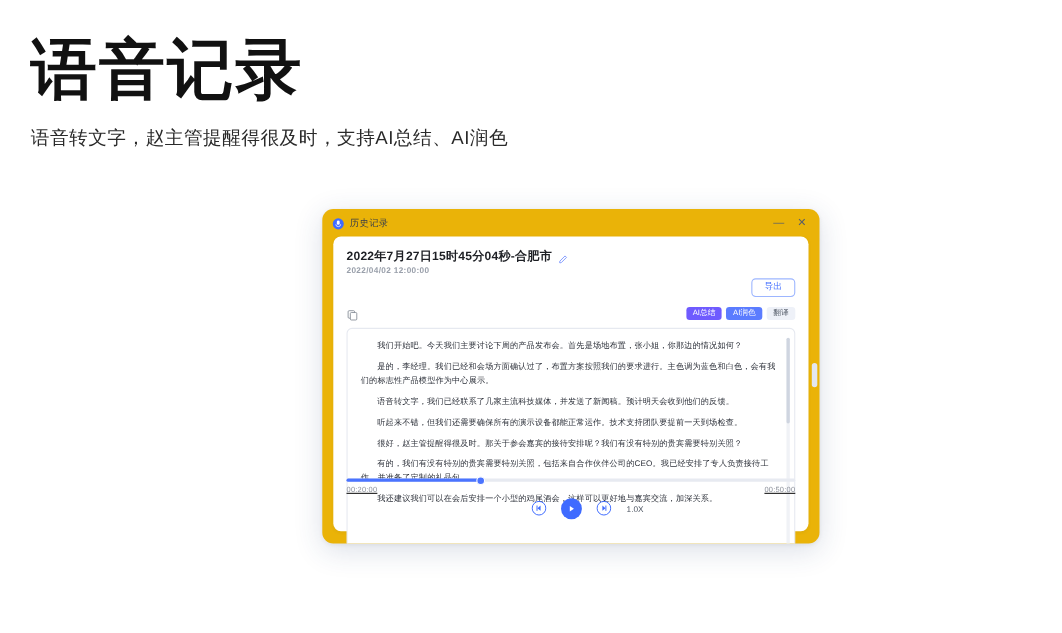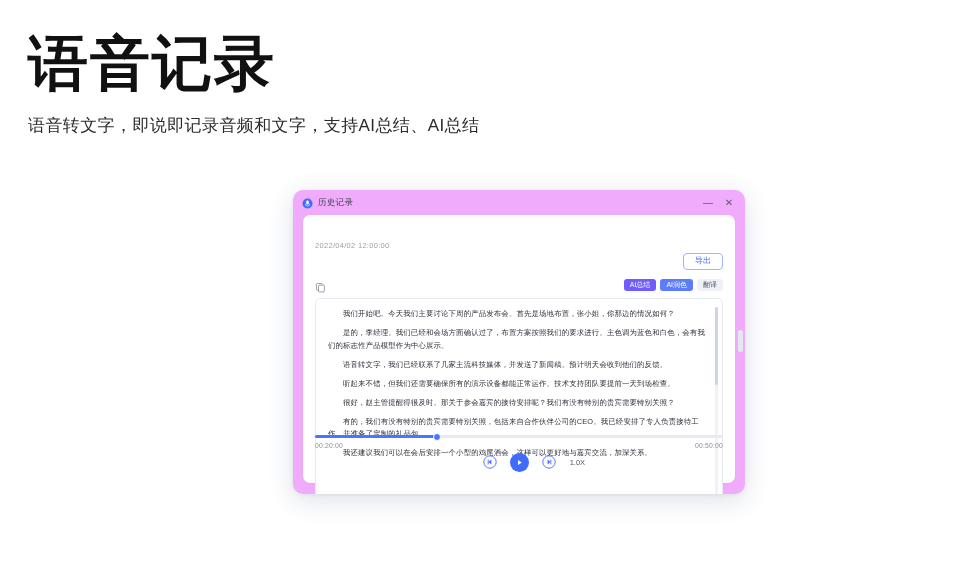--- a/index.html
+++ b/index.html
@@ -37,21 +37,21 @@
     letter-spacing: 0.4px;
   }
 
   
   .app-window {
     position: absolute;
     left: 293px;
     top: 190px;
     width: 452px;
     height: 304px;
-    background: #f0abfc;
+    background: #eab308;
     border-radius: 10px;
     box-shadow: 0 6px 26px rgba(40, 60, 110, 0.16), 0 1px 4px rgba(0,0,0,0.06);
     overflow: hidden;
   }
 
   .title-bar {
     height: 22px;
     display: flex;
     align-items: center;
     padding: 4px 8px 0 9px;
@@ -108,24 +108,25 @@
     gap: 5px;
   }
   .rec-title {
     font-size: 11px;
     font-weight: bold;
     color: #1d1f24;
     letter-spacing: 0.2px;
   }
   .edit-icon { width: 10px; height: 10px; display: block; }
   .rec-date {
-    margin-top: 16px;
+    margin-top: 1px;
     font-size: 7.5px;
     color: #9aa0ab;
     letter-spacing: 0.3px;
+    font-weight: bold;
   }
   .export-btn {
     border: 1px solid #9db6ff;
     color: #3f6bff;
     background: #ffffff;
     font-size: 8px;
     border-radius: 4px;
     padding: 3px 11px;
     line-height: 1.1;
     cursor: pointer;
@@ -207,20 +208,21 @@
     font-size: 6.8px;
     color: #a4aab5;
   }
 
   
   .player {
     position: absolute;
     left: 12px;
     right: 12px;
     bottom: 10px;
+    text-decoration: underline;
   }
   .progress-wrap {
     position: relative;
     height: 3px;
     background: #e7eaf1;
     border-radius: 2px;
   }
   .progress-fill {
     position: absolute;
     left: 0; top: 0;
@@ -289,21 +291,21 @@
     height: 22px;
     background: #e3e7f0;
     border-radius: 3px;
   }
 </style>
 </head>
 <body>
 
 <div class="page-header">
   <h1 class="page-title">语音记录</h1>
-  <p class="page-subtitle">语音转文字，即说即记录音频和文字，支持AI总结、AI总结</p>
+  <p class="page-subtitle">语音转文字，赵主管提醒得很及时，支持AI总结、AI润色</p>
 </div>
 
 <div class="app-window">
 
   <div class="title-bar">
     <span class="app-logo">
       <svg viewBox="0 0 12 12" width="11" height="11">
         <circle cx="6" cy="6" r="5.5" fill="#3f6bff"></circle>
         <rect x="4.6" y="2.6" width="2.8" height="4.4" rx="1.4" fill="#ffffff"></rect>
         <path d="M3.6 6.4a2.4 2.4 0 0 0 4.8 0" stroke="#ffffff" stroke-width="0.7" fill="none"></path>
@@ -313,20 +315,28 @@
     <span class="win-controls">
       <span class="win-btn">—</span>
       <span class="win-btn">✕</span>
     </span>
   </div>
 
   <div class="card">
 
     <div class="rec-head">
       <div class="rec-title-wrap">
+        <div class="rec-title-row">
+          <span class="rec-title">2022年7月27日15时45分04秒-合肥市</span>
+          <span class="edit-icon">
+            <svg viewBox="0 0 12 12" width="10" height="10">
+              <path d="M2 9.2l.4-1.6L8 2l1.6 1.6L4 9.2 2.4 9.6z" fill="none" stroke="#5b7cff" stroke-width="0.8" stroke-linejoin="round"></path>
+            </svg>
+          </span>
+        </div>
         <div class="rec-date">2022/04/02  12:00:00</div>
       </div>
       <button class="export-btn">导出</button>
     </div>
 
     <div class="tool-row">
       <span class="copy-icon">
         <svg viewBox="0 0 12 12" width="11" height="11">
           <rect x="1.6" y="1.6" width="6.4" height="7.4" rx="1" fill="none" stroke="#7b828e" stroke-width="0.8"></rect>
           <rect x="3.8" y="3.4" width="6.4" height="7.4" rx="1" fill="#ffffff" stroke="#7b828e" stroke-width="0.8"></rect>

